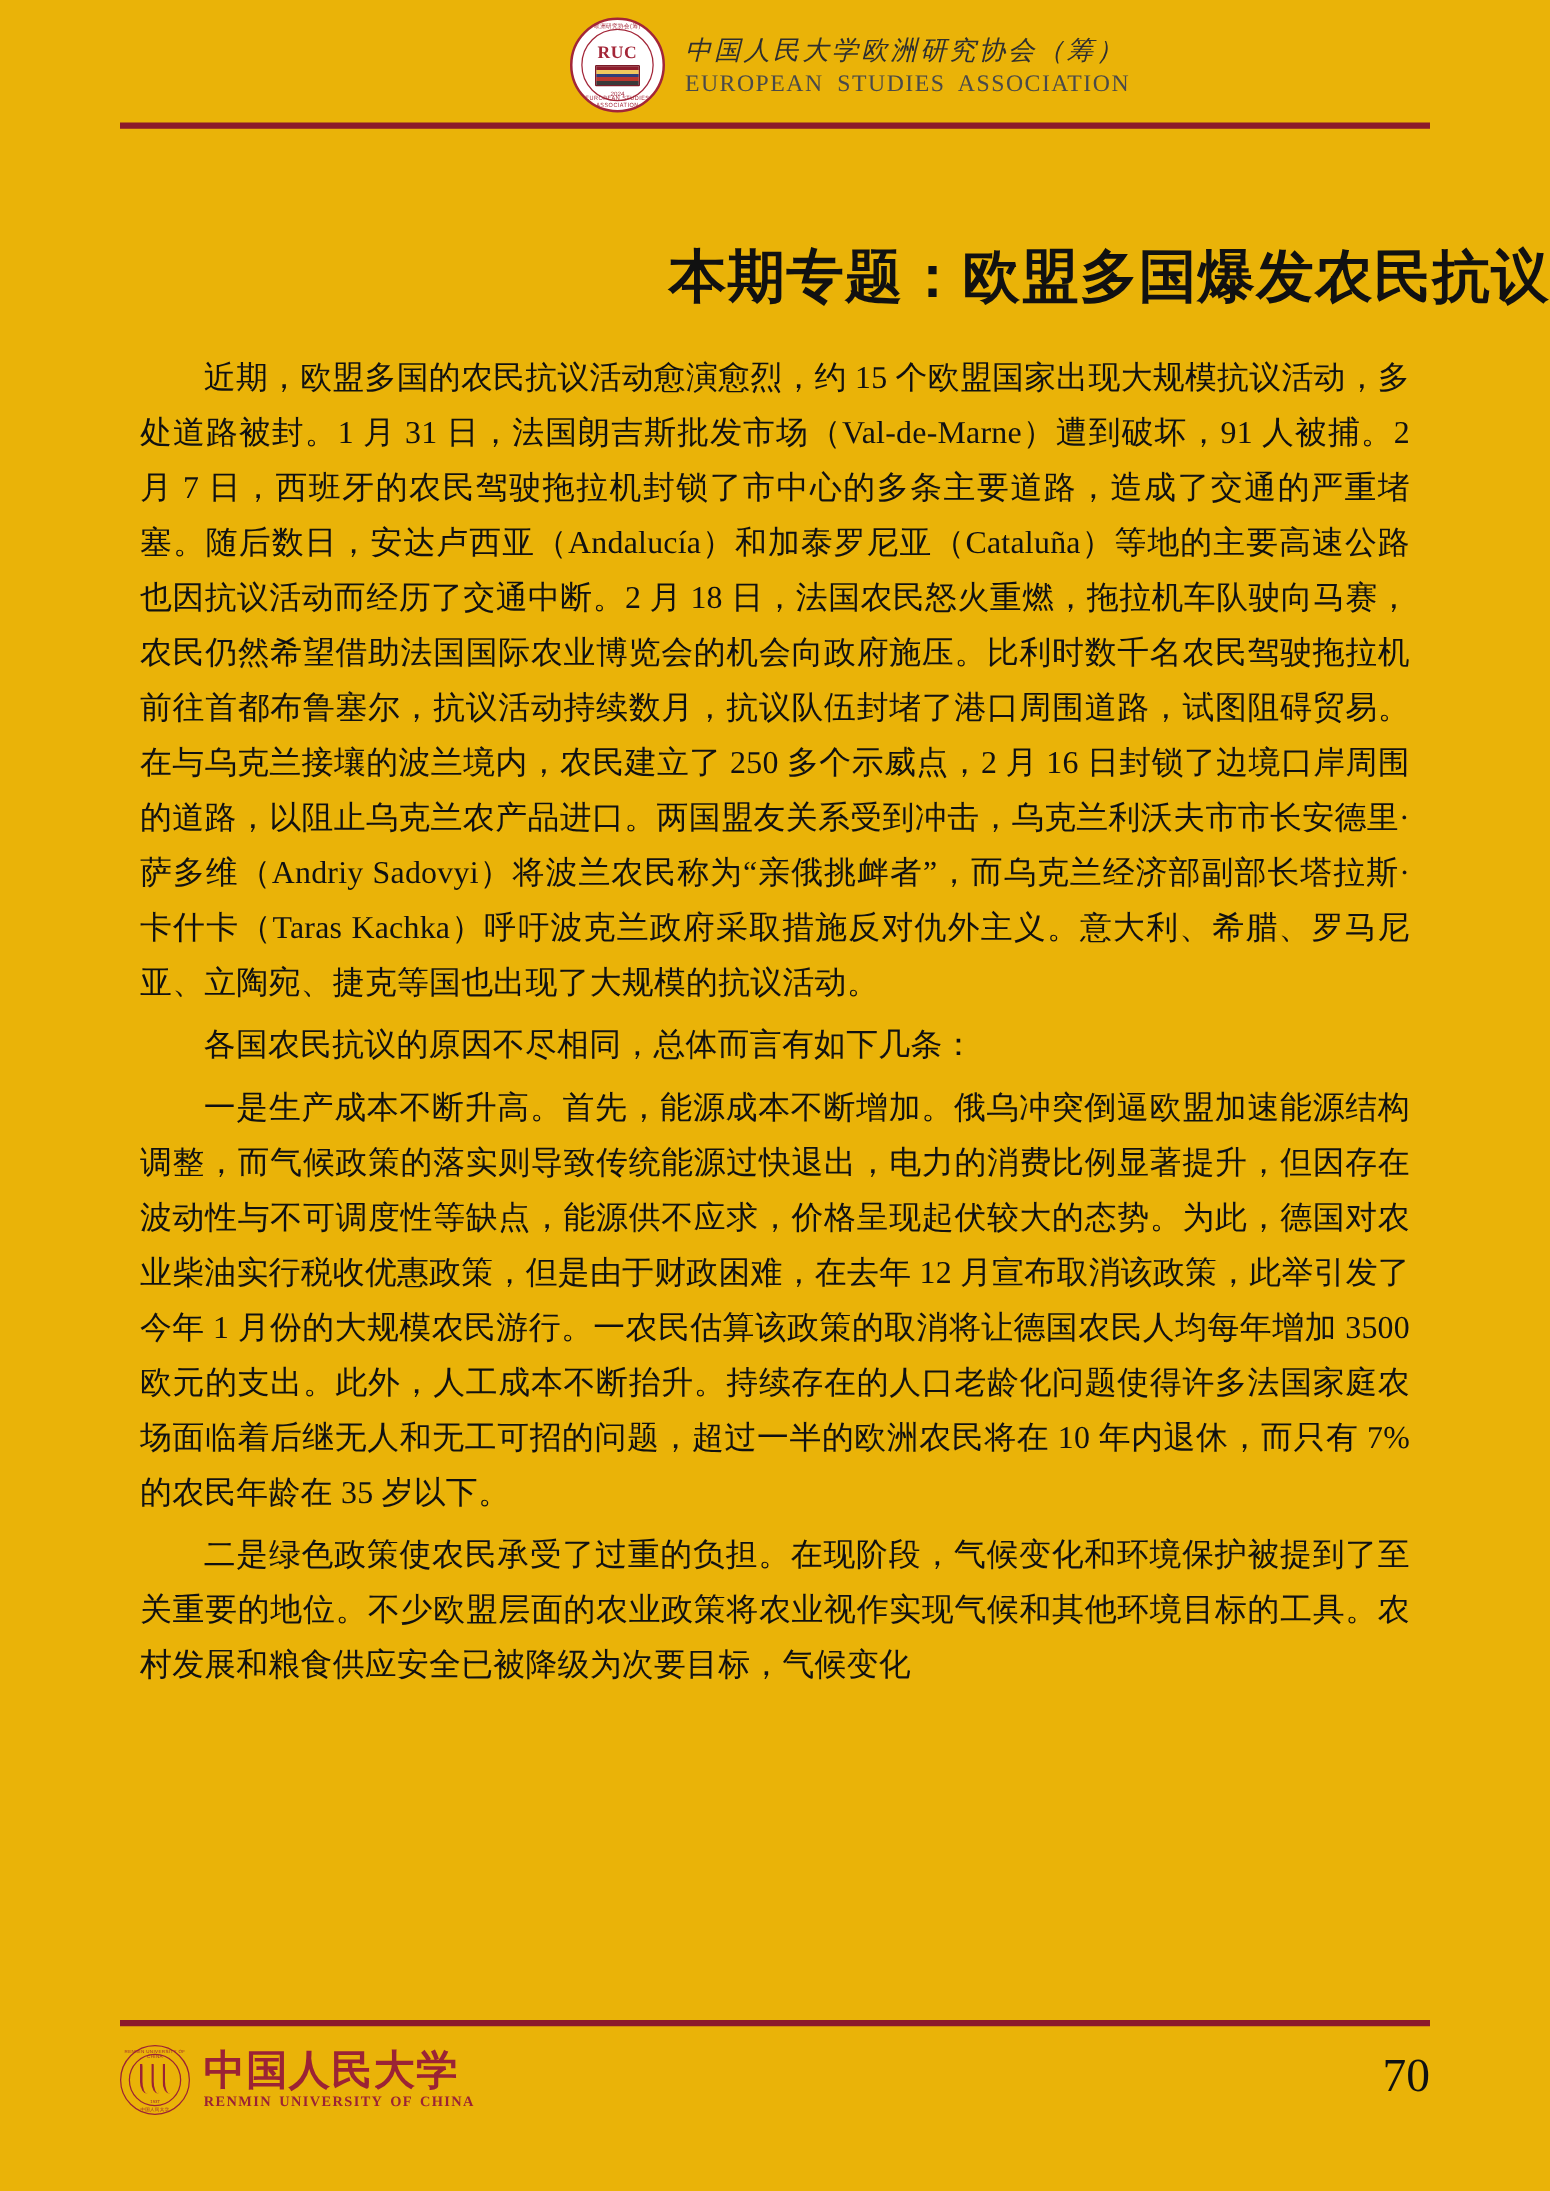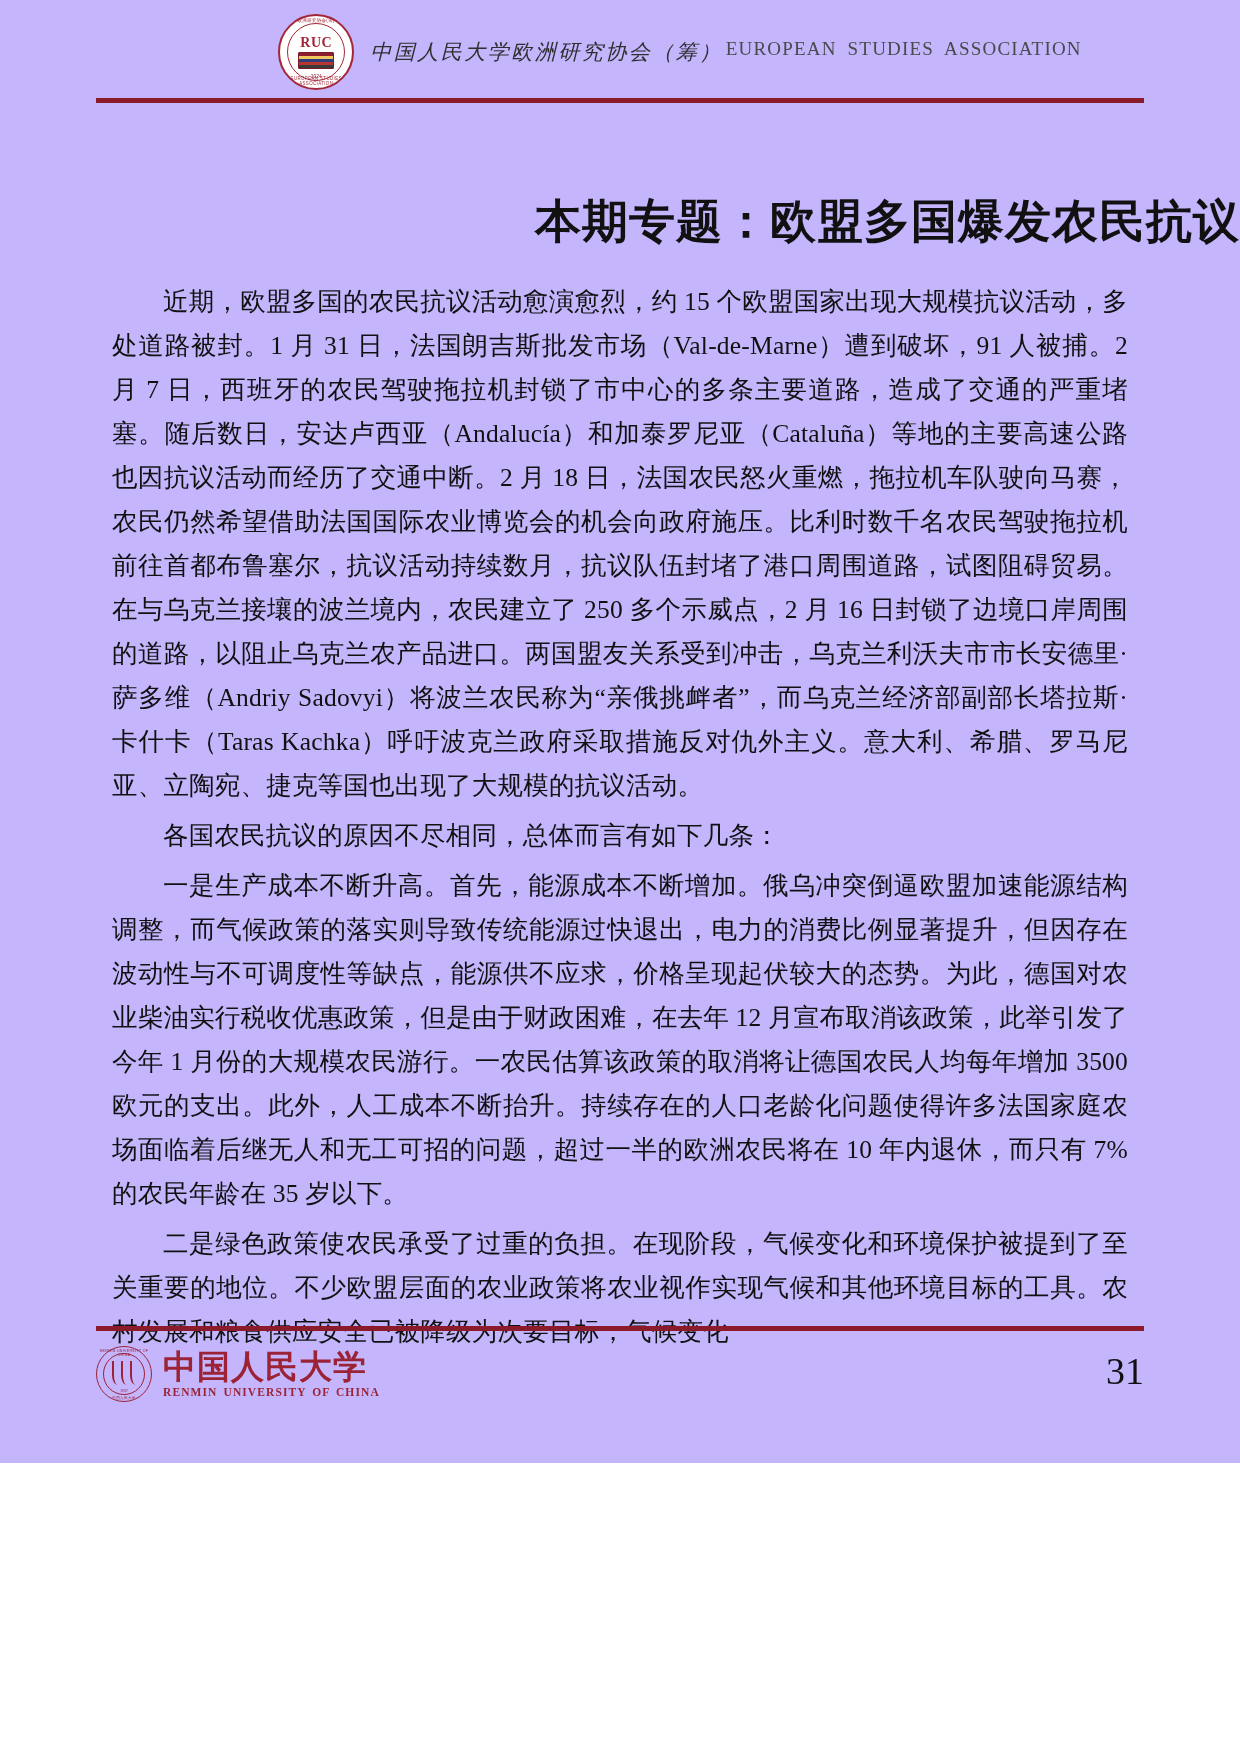--- a/index.html
+++ b/index.html
@@ -13,22 +13,22 @@
     position: relative;
     font-family: "Liberation Serif", "DejaVu Serif", serif;
     color: #1a1a1a;
     overflow: hidden;
   }
 
   .page {
     position: absolute;
     inset: 0;
     width: 1240px;
-    height: 1463px;
-    background: #c4b5fd;
+    height: 1753px;
+    background: #eab308;
   }
 
   
   .header {
     position: absolute;
     top: 0;
     left: 0;
     right: 0;
     height: 104px;
     display: flex;
@@ -111,21 +111,21 @@
   .org-seal .seal-year {
     position: absolute;
     bottom: 11px;
     left: 0; right: 0;
     text-align: center;
     font-size: 5px;
     color: #a32638;
     font-family: "Liberation Sans", sans-serif;
   }
 
-  .org-names { display: flex; gap: 3px; }
+  .org-names { display: flex; flex-direction: column; gap: 3px; }
   .org-name-cn {
     font-family: "Liberation Serif", "DejaVu Serif", serif;
     font-size: 21px;
     color: #2f2f2f;
     letter-spacing: 2.5px;
     font-style: italic;
     font-weight: 500;
   }
   .org-name-en {
     font-family: "Liberation Serif", "DejaVu Serif", serif;
@@ -338,16 +338,16 @@
             <span></span>
             <span></span>
         </div>
         <div class="r-year">1937</div>
       </div>
       <div class="ruc-words">
         <div class="ruc-cn">中国人民大学</div>
         <div class="ruc-en">RENMIN  UNIVERSITY  OF  CHINA</div>
       </div>
     </div>
-    <div class="page-number">31</div>
+    <div class="page-number">70</div>
   </div>
 
 </div>
 
 </body></html>

